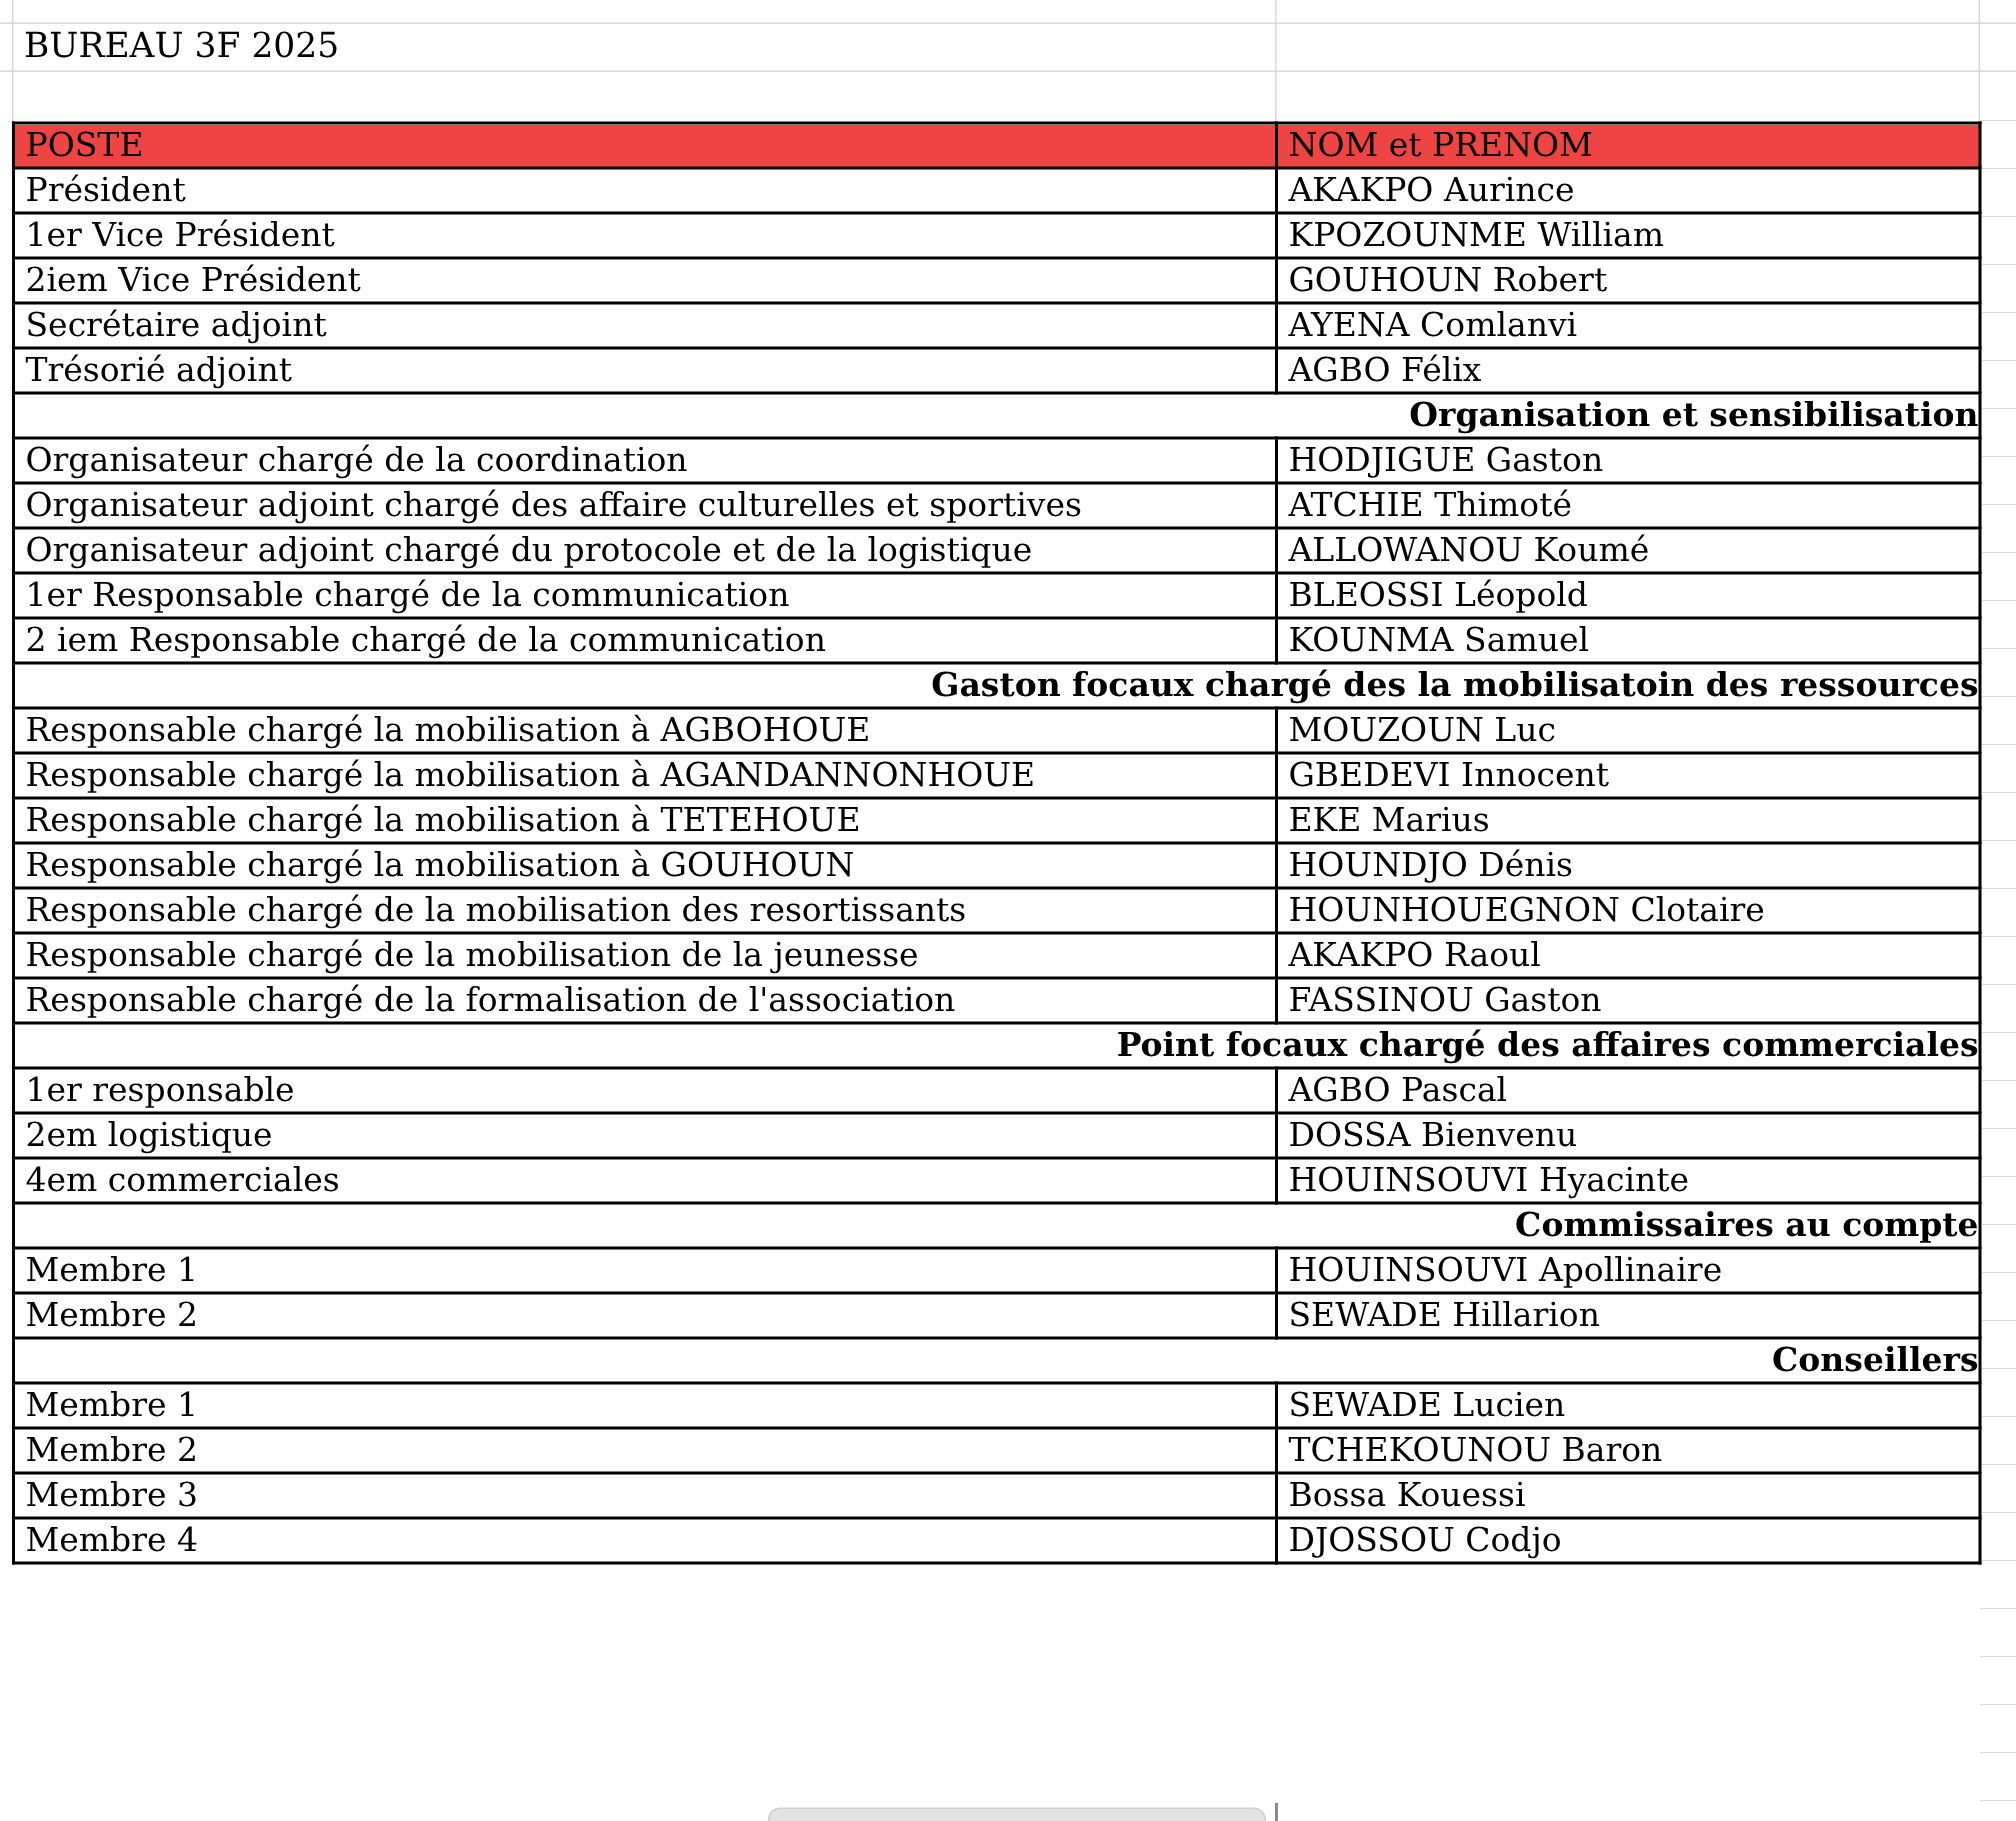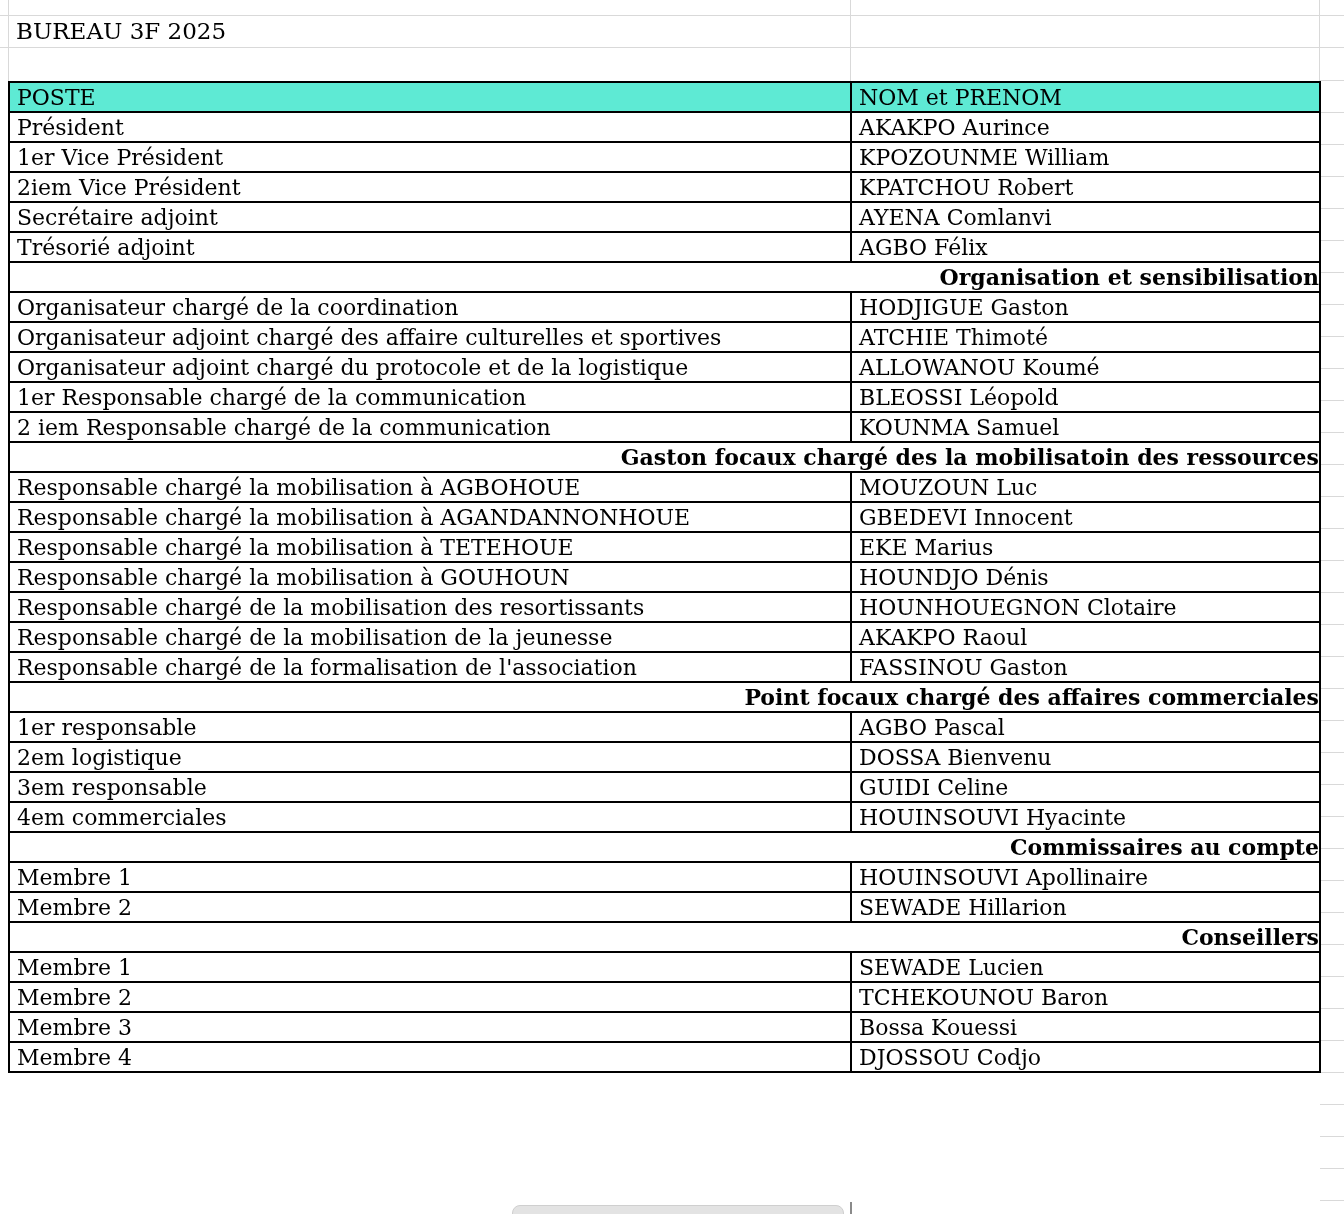--- a/index.html
+++ b/index.html
@@ -73,21 +73,21 @@
     height: 28px;
     padding: 0 4px 0 7px;
     font-size: 22px;
     font-weight: normal;
     text-align: left;
     vertical-align: middle;
     white-space: nowrap;
     overflow: hidden;
   }
   table.bureau th {
-    background: #5eead4;
+    background: #ef4444;
     margin-top: 30px;
   }
   table.bureau tr.section td {
     text-align: right;
     font-weight: bold;
     padding: 0;
   }
   .scrollbar-thumb {
     position: absolute;
     left: 512px;
@@ -131,21 +131,21 @@
         <tr>
           <td>Président</td>
           <td>AKAKPO Aurince</td>
         </tr>
         <tr>
           <td>1er Vice Président</td>
           <td>KPOZOUNME William</td>
         </tr>
         <tr>
           <td>2iem Vice Président</td>
-          <td>KPATCHOU Robert</td>
+          <td>GOUHOUN Robert</td>
         </tr>
         <tr>
           <td>Secrétaire adjoint</td>
           <td>AYENA Comlanvi</td>
         </tr>
         <tr>
           <td>Trésorié adjoint</td>
           <td>AGBO Félix</td>
         </tr>
         <tr class="section">
@@ -207,24 +207,20 @@
         </tr>
         <tr>
           <td>1er responsable</td>
           <td>AGBO Pascal</td>
         </tr>
         <tr>
           <td>2em logistique</td>
           <td>DOSSA Bienvenu</td>
         </tr>
         <tr>
-          <td>3em responsable</td>
-          <td>GUIDI Celine</td>
-        </tr>
-        <tr>
           <td>4em commerciales</td>
           <td>HOUINSOUVI Hyacinte</td>
         </tr>
         <tr class="section">
           <td colspan="2">Commissaires au compte</td>
         </tr>
         <tr>
           <td>Membre 1</td>
           <td>HOUINSOUVI Apollinaire</td>
         </tr>

